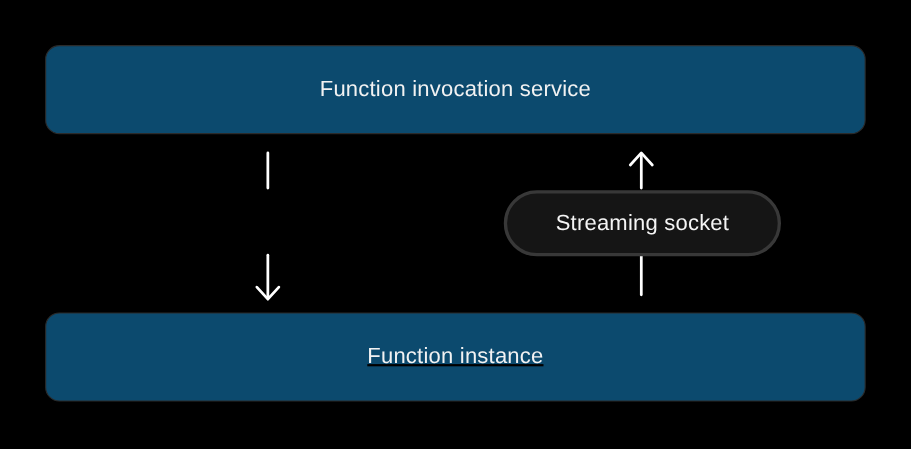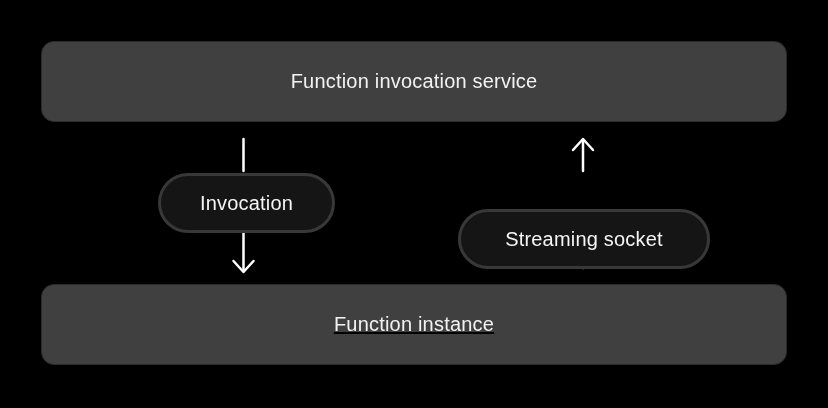--- a/index.html
+++ b/index.html
@@ -13,21 +13,21 @@
     width: 828px;
     height: 408px;
     background: #000000;
     overflow: hidden;
   }
   .node {
     position: absolute;
     left: 41px;
     width: 744px;
     height: 79px;
-    background: #404040;
+    background: #0c4a6e;
     border: 1px solid #2b2b2b;
     border-radius: 13px;
     display: flex;
     align-items: center;
     justify-content: center;
   }
   .node--top { top: 41px; }
   .node--bottom { top: 284px; text-decoration: underline; }
   .node-label {
     color: #f2f2f2;
@@ -50,21 +50,20 @@
     box-sizing: content-box;
     z-index: 2;
   }
   .pill--invocation {
     left: 158px;
     width: 115px;
   }
   .pill--streaming {
     left: 458px;
     width: 190px;
-    margin-top: 36px;
   }
   .pill-label {
     color: #f5f5f5;
     font-size: 20px;
     font-weight: 400;
     letter-spacing: 0.2px;
     white-space: nowrap;
   }
   .arrow-layer {
     position: absolute;
@@ -100,23 +99,20 @@
       <polyline class="arrow-stroke" points="233.5,261 243.5,272 253.5,261"></polyline>
     </g>
 
     <g>
       <polyline class="arrow-stroke" points="573,150 583,139 593,150"></polyline>
       <line class="arrow-stroke" x1="583" y1="140" x2="583" y2="171"></line>
       <line class="arrow-stroke" x1="583" y1="232" x2="583" y2="268"></line>
     </g>
   </svg>
 
-  <div class="pill pill--invocation">
-    <span class="pill-label">Invocation</span>
-  </div>
 
   <div class="pill pill--streaming">
     <span class="pill-label">Streaming socket</span>
   </div>
 
   <div class="node node--bottom">
     <span class="node-label">Function instance</span>
   </div>
 
 </div>

